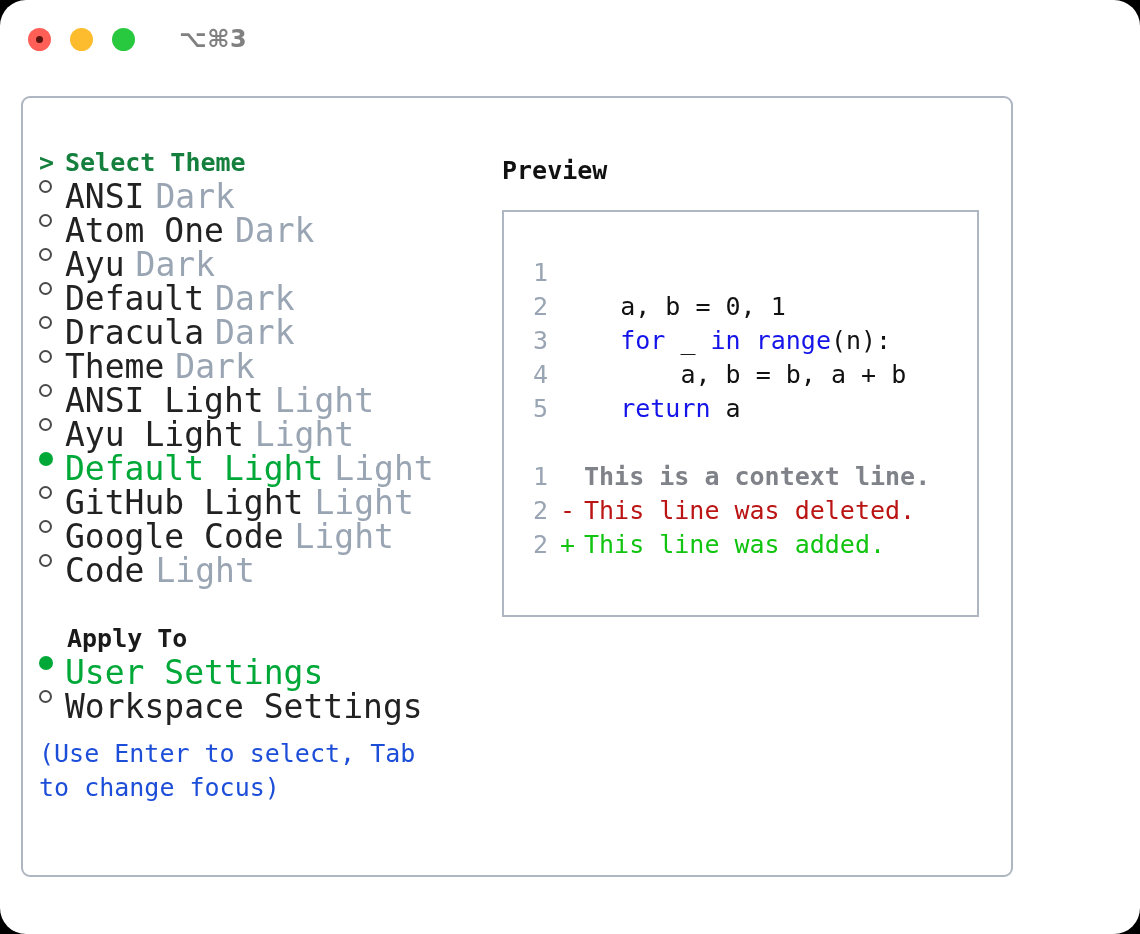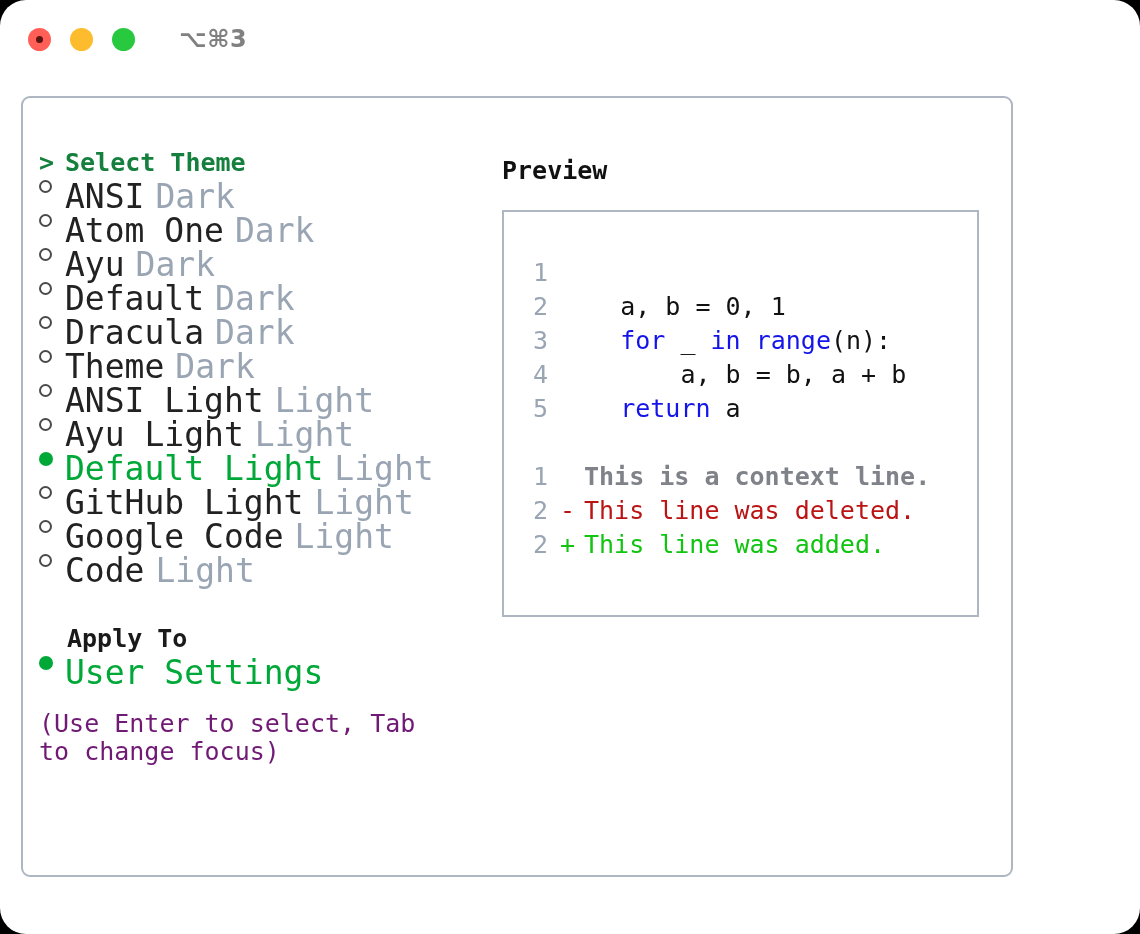--- a/index.html
+++ b/index.html
@@ -155,24 +155,24 @@
   .opt-label { color: #222222; }
   .opt-row.selected .opt-label { color: #00a838; }
   .badge {
     color: #9aa5b4;
     margin-left: 11px;
   }
 
   .spacer { height: 34px; }
 
   .hint {
-    margin-top: 20px;
-    font-size: 25px;
-    line-height: 28px;
-    color: #701a75;
+    margin-top: 13px;
+    font-size: 25px;
+    line-height: 34px;
+    color: #1d4ed8;
     width: 410px;
   }
 
   
   .right-col {
     position: absolute;
     left: 479px;
     top: 56px;
     width: 500px;
   }
@@ -334,20 +334,26 @@
         <div class="spacer"></div>
 
         <div class="subheading-row">Apply To</div>
 
         <div id="apply-list">
             <div class="opt-row selected">
               <span class="marker">
                 <span class="disc"></span>
               </span>
               <span class="opt-label">User Settings</span>
+            </div>
+            <div class="opt-row">
+              <span class="marker">
+                <span class="ring"></span>
+              </span>
+              <span class="opt-label">Workspace Settings</span>
             </div>
           </div>
 
         <div class="hint">(Use Enter to select, Tab to change focus)</div>
       </div>
 
       <div class="right-col">
         <div class="preview-title">Preview</div>
         <div class="preview-box">
           <div id="code-block">

